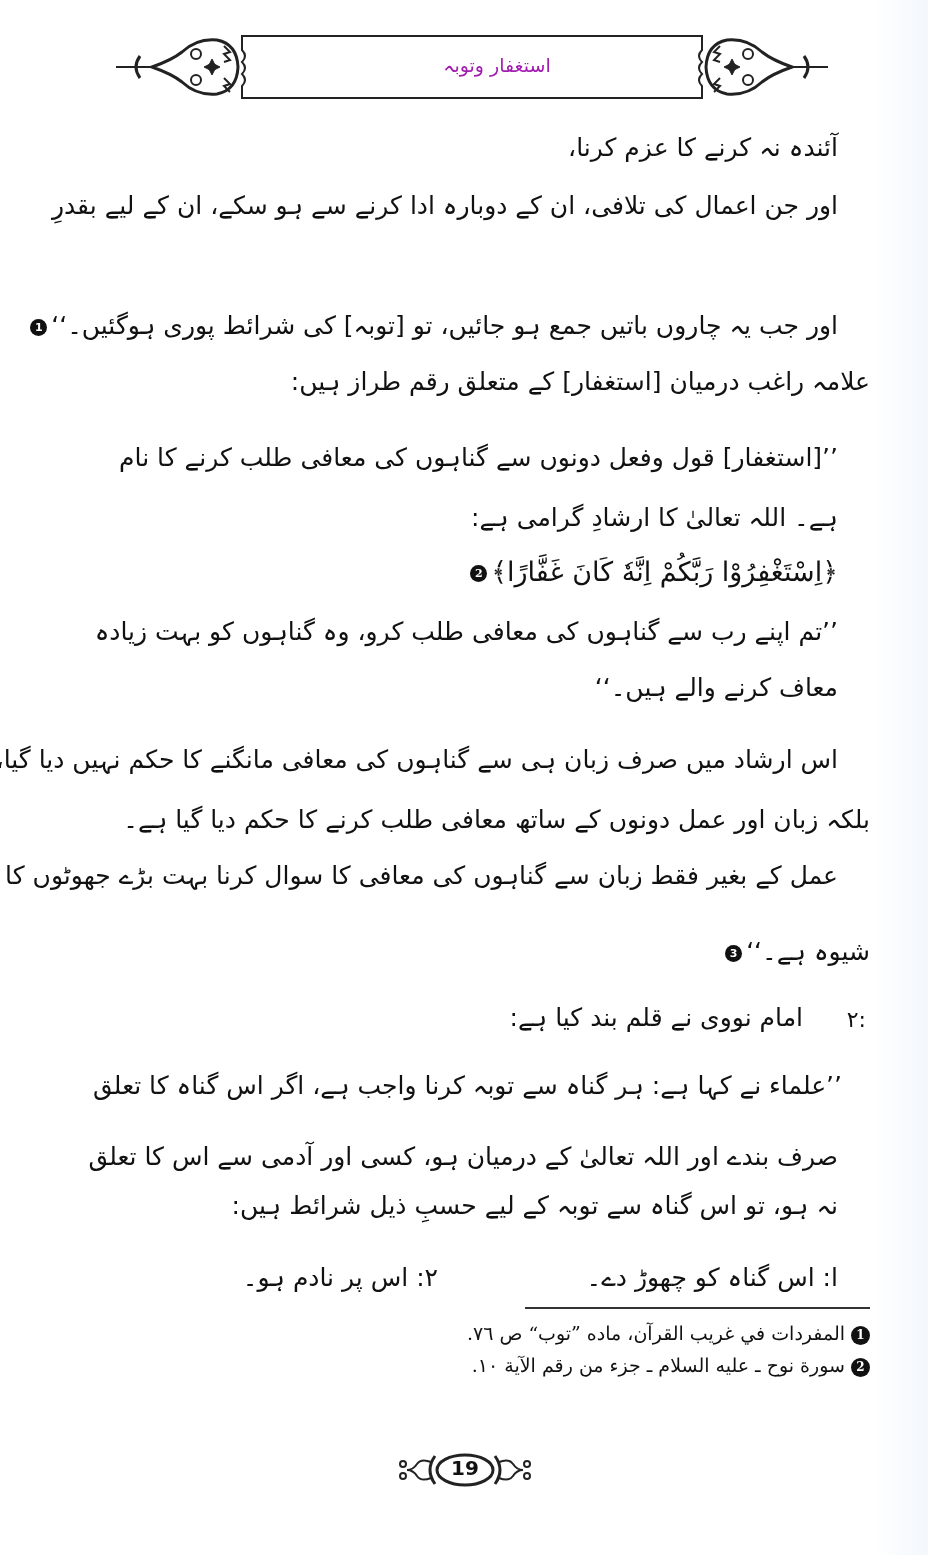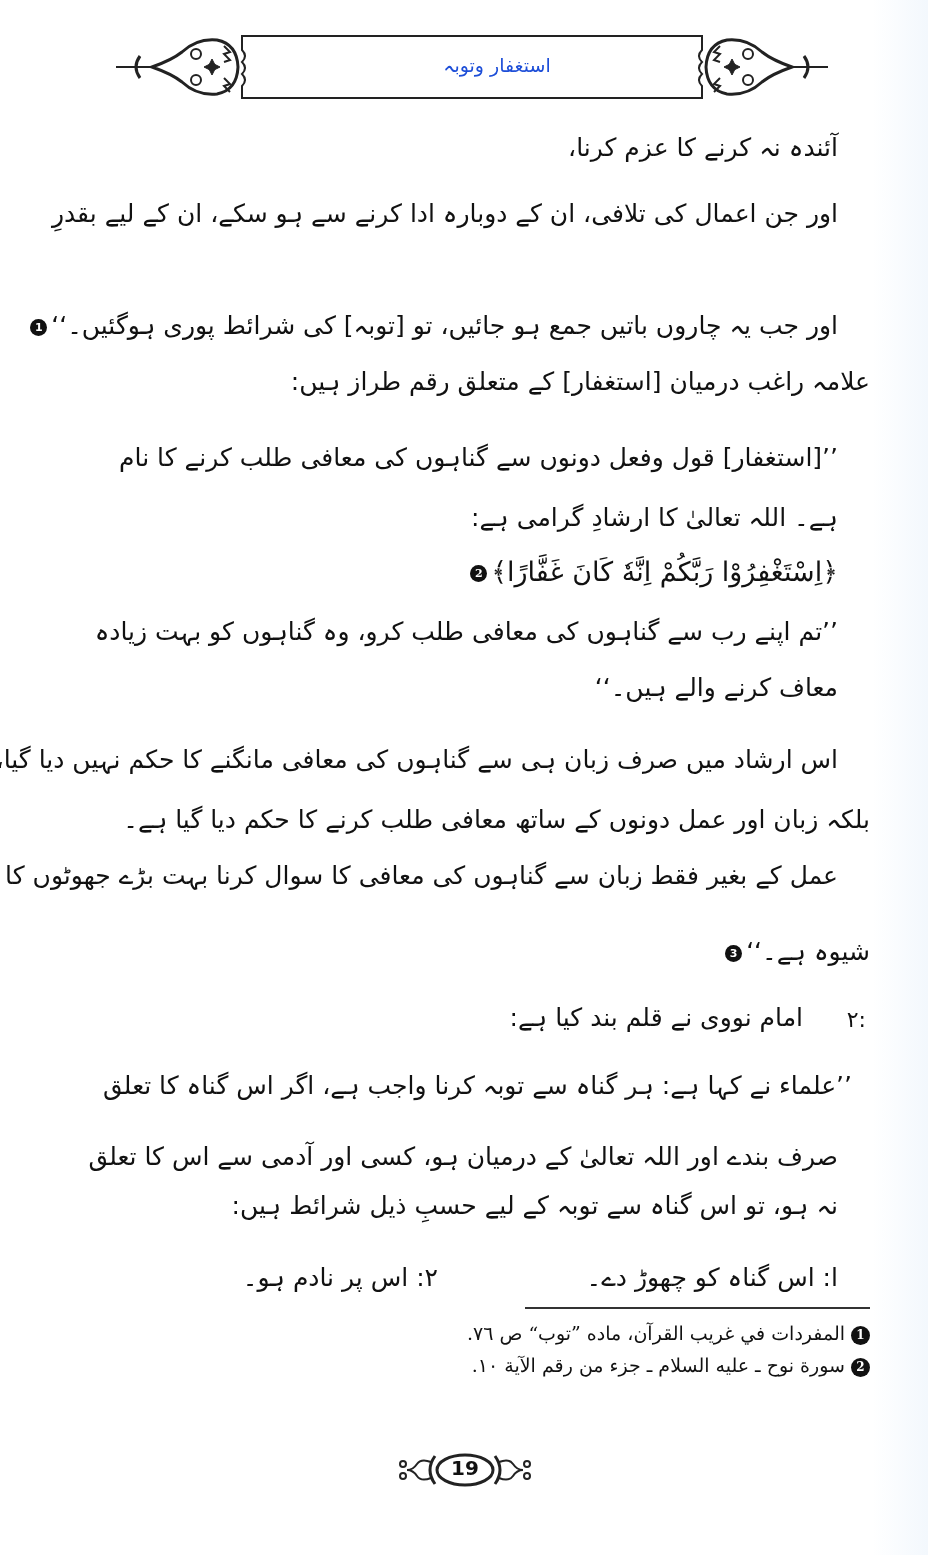--- a/index.html
+++ b/index.html
@@ -6,21 +6,21 @@
   body {
     width: 928px; height: 1555px; position: relative; overflow: hidden;
     background: linear-gradient(to right, #ffffff 0%, #ffffff 94%, #f3f8fd 100%);
     font-family: "DejaVu Sans", sans-serif; color: #111;
   }
   .page { position: absolute; inset: 0; }
   .header { position: absolute; left: 112px; top: 32px; width: 720px; height: 70px; }
   .header svg { position: absolute; left: 0; top: 0; }
   .header-title {
     position: absolute; left: 245px; top: 22px; width: 280px; text-align: center;
-    direction: rtl; font-size: 19px; font-family: "DejaVu Sans", sans-serif; color: #1d4ed8;
+    direction: rtl; font-size: 19px; font-family: "DejaVu Sans", sans-serif; color: #a21caf;
   }
   .line {
     position: absolute; direction: rtl; text-align: right; white-space: nowrap;
     font-family: "DejaVu Sans", sans-serif; font-size: 25px; line-height: 40px; color: #111;
   }
   .full { left: 62px; right: 58px; text-align: justify; text-align-last: justify; }
   .indent { left: 130px; right: 90px; text-align: justify; text-align-last: justify; }
   .fn-mark {
     display: inline-block; width: 17px; height: 17px; border-radius: 50%;
     background: #111; color: #fff; font-size: 11px; line-height: 17px; text-align: center;
@@ -70,21 +70,21 @@
         <path d="M92 35 L100 31 L108 35 L100 39 Z"></path>
         <path d="M112 14 l6 6 l-6 2 l6 6 l-6 2 M112 46 l6 6 l-6 2 l6 6" fill="none" stroke-width="2"></path>
         <circle cx="84" cy="22" r="5" fill="none" stroke-width="2"></circle>
         <circle cx="84" cy="48" r="5" fill="none" stroke-width="2"></circle>
       </g>
     </svg>
     <div class="header-title">استغفار وتوبہ</div>
   </div>
 
   <div class="line" style="right:90px; top:128px;">آئندہ نہ کرنے کا عزم کرنا،</div>
-  <div class="line full" style="top:186px; left:62px; right:90px;margin-top:8px;">اور جن اعمال کی تلافی، ان کے دوبارہ ادا کرنے سے ہو سکے، ان کے لیے بقدرِ</div>
+  <div class="line full" style="top:186px; left:62px; right:90px;">اور جن اعمال کی تلافی، ان کے دوبارہ ادا کرنے سے ہو سکے، ان کے لیے بقدرِ</div>
 
   <div class="line" style="right:90px; top:306px;">
     <span>اور جب یہ چاروں باتیں جمع ہو جائیں، تو [توبہ] کی شرائط پوری ہوگئیں۔‘‘</span><span class="fn-mark">1</span>
   </div>
   <div class="line" style="right:58px; top:362px;">علامہ راغب درمیان [استغفار] کے متعلق رقم طراز ہیں:</div>
 
   <div class="line indent" style="top:438px; right:90px; left:130px;">’’[استغفار] قول وفعل دونوں سے گناہوں کی معافی طلب کرنے کا نام</div>
   <div class="line" style="right:90px; top:498px;">ہے۔ اللہ تعالیٰ کا ارشادِ گرامی ہے:</div>
   <div class="line quran" style="right:90px; top:552px;">
     <span>﴿اِسْتَغْفِرُوْا رَبَّكُمْ اِنَّهٗ كَانَ غَفَّارًا﴾</span><span class="fn-mark">2</span>
@@ -95,21 +95,21 @@
   <div class="line full" style="top:740px; left:62px; right:90px;">اس ارشاد میں صرف زبان ہی سے گناہوں کی معافی مانگنے کا حکم نہیں دیا گیا،</div>
   <div class="line full" style="top:856px; left:62px; right:90px;">عمل کے بغیر فقط زبان سے گناہوں کی معافی کا سوال کرنا بہت بڑے جھوٹوں کا</div>
   <div class="line" style="right:58px; top:800px;">بلکہ زبان اور عمل دونوں کے ساتھ معافی طلب کرنے کا حکم دیا گیا ہے۔</div>
   <div class="line" style="right:58px; top:932px;">
     <span>شیوہ ہے۔‘‘</span><span class="fn-mark">3</span>
   </div>
 
   <div class="num-label" style="top:1000px;">۲:</div>
   <div class="line" style="right:125px; top:998px;">امام نووی نے قلم بند کیا ہے:</div>
 
-  <div class="line indent" style="top:1066px; right:76px; left:130px;">’’علماء نے کہا ہے: ہر گناہ سے توبہ کرنا واجب ہے، اگر اس گناہ کا تعلق</div>
+  <div class="line indent" style="top:1066px; right:86px; left:130px;">’’علماء نے کہا ہے: ہر گناہ سے توبہ کرنا واجب ہے، اگر اس گناہ کا تعلق</div>
   <div class="line indent" style="top:1126px; right:90px; left:130px;margin-top:11px;">صرف بندے اور اللہ تعالیٰ کے درمیان ہو، کسی اور آدمی سے اس کا تعلق</div>
   <div class="line" style="right:90px; top:1186px;">نہ ہو، تو اس گناہ سے توبہ کے لیے حسبِ ذیل شرائط ہیں:</div>
 
   <div class="line" style="right:90px; top:1258px;">ا: اس گناہ کو چھوڑ دے۔</div>
   <div class="line" style="right:490px; top:1258px;">۲: اس پر نادم ہو۔</div>
 
   <div class="sep"></div>
   <div class="footnote" style="top:1318px;">
     <span class="fn-mark">1</span><span>المفردات في غريب القرآن، ماده ”توب“ ص ٧٦.</span>
   </div>

